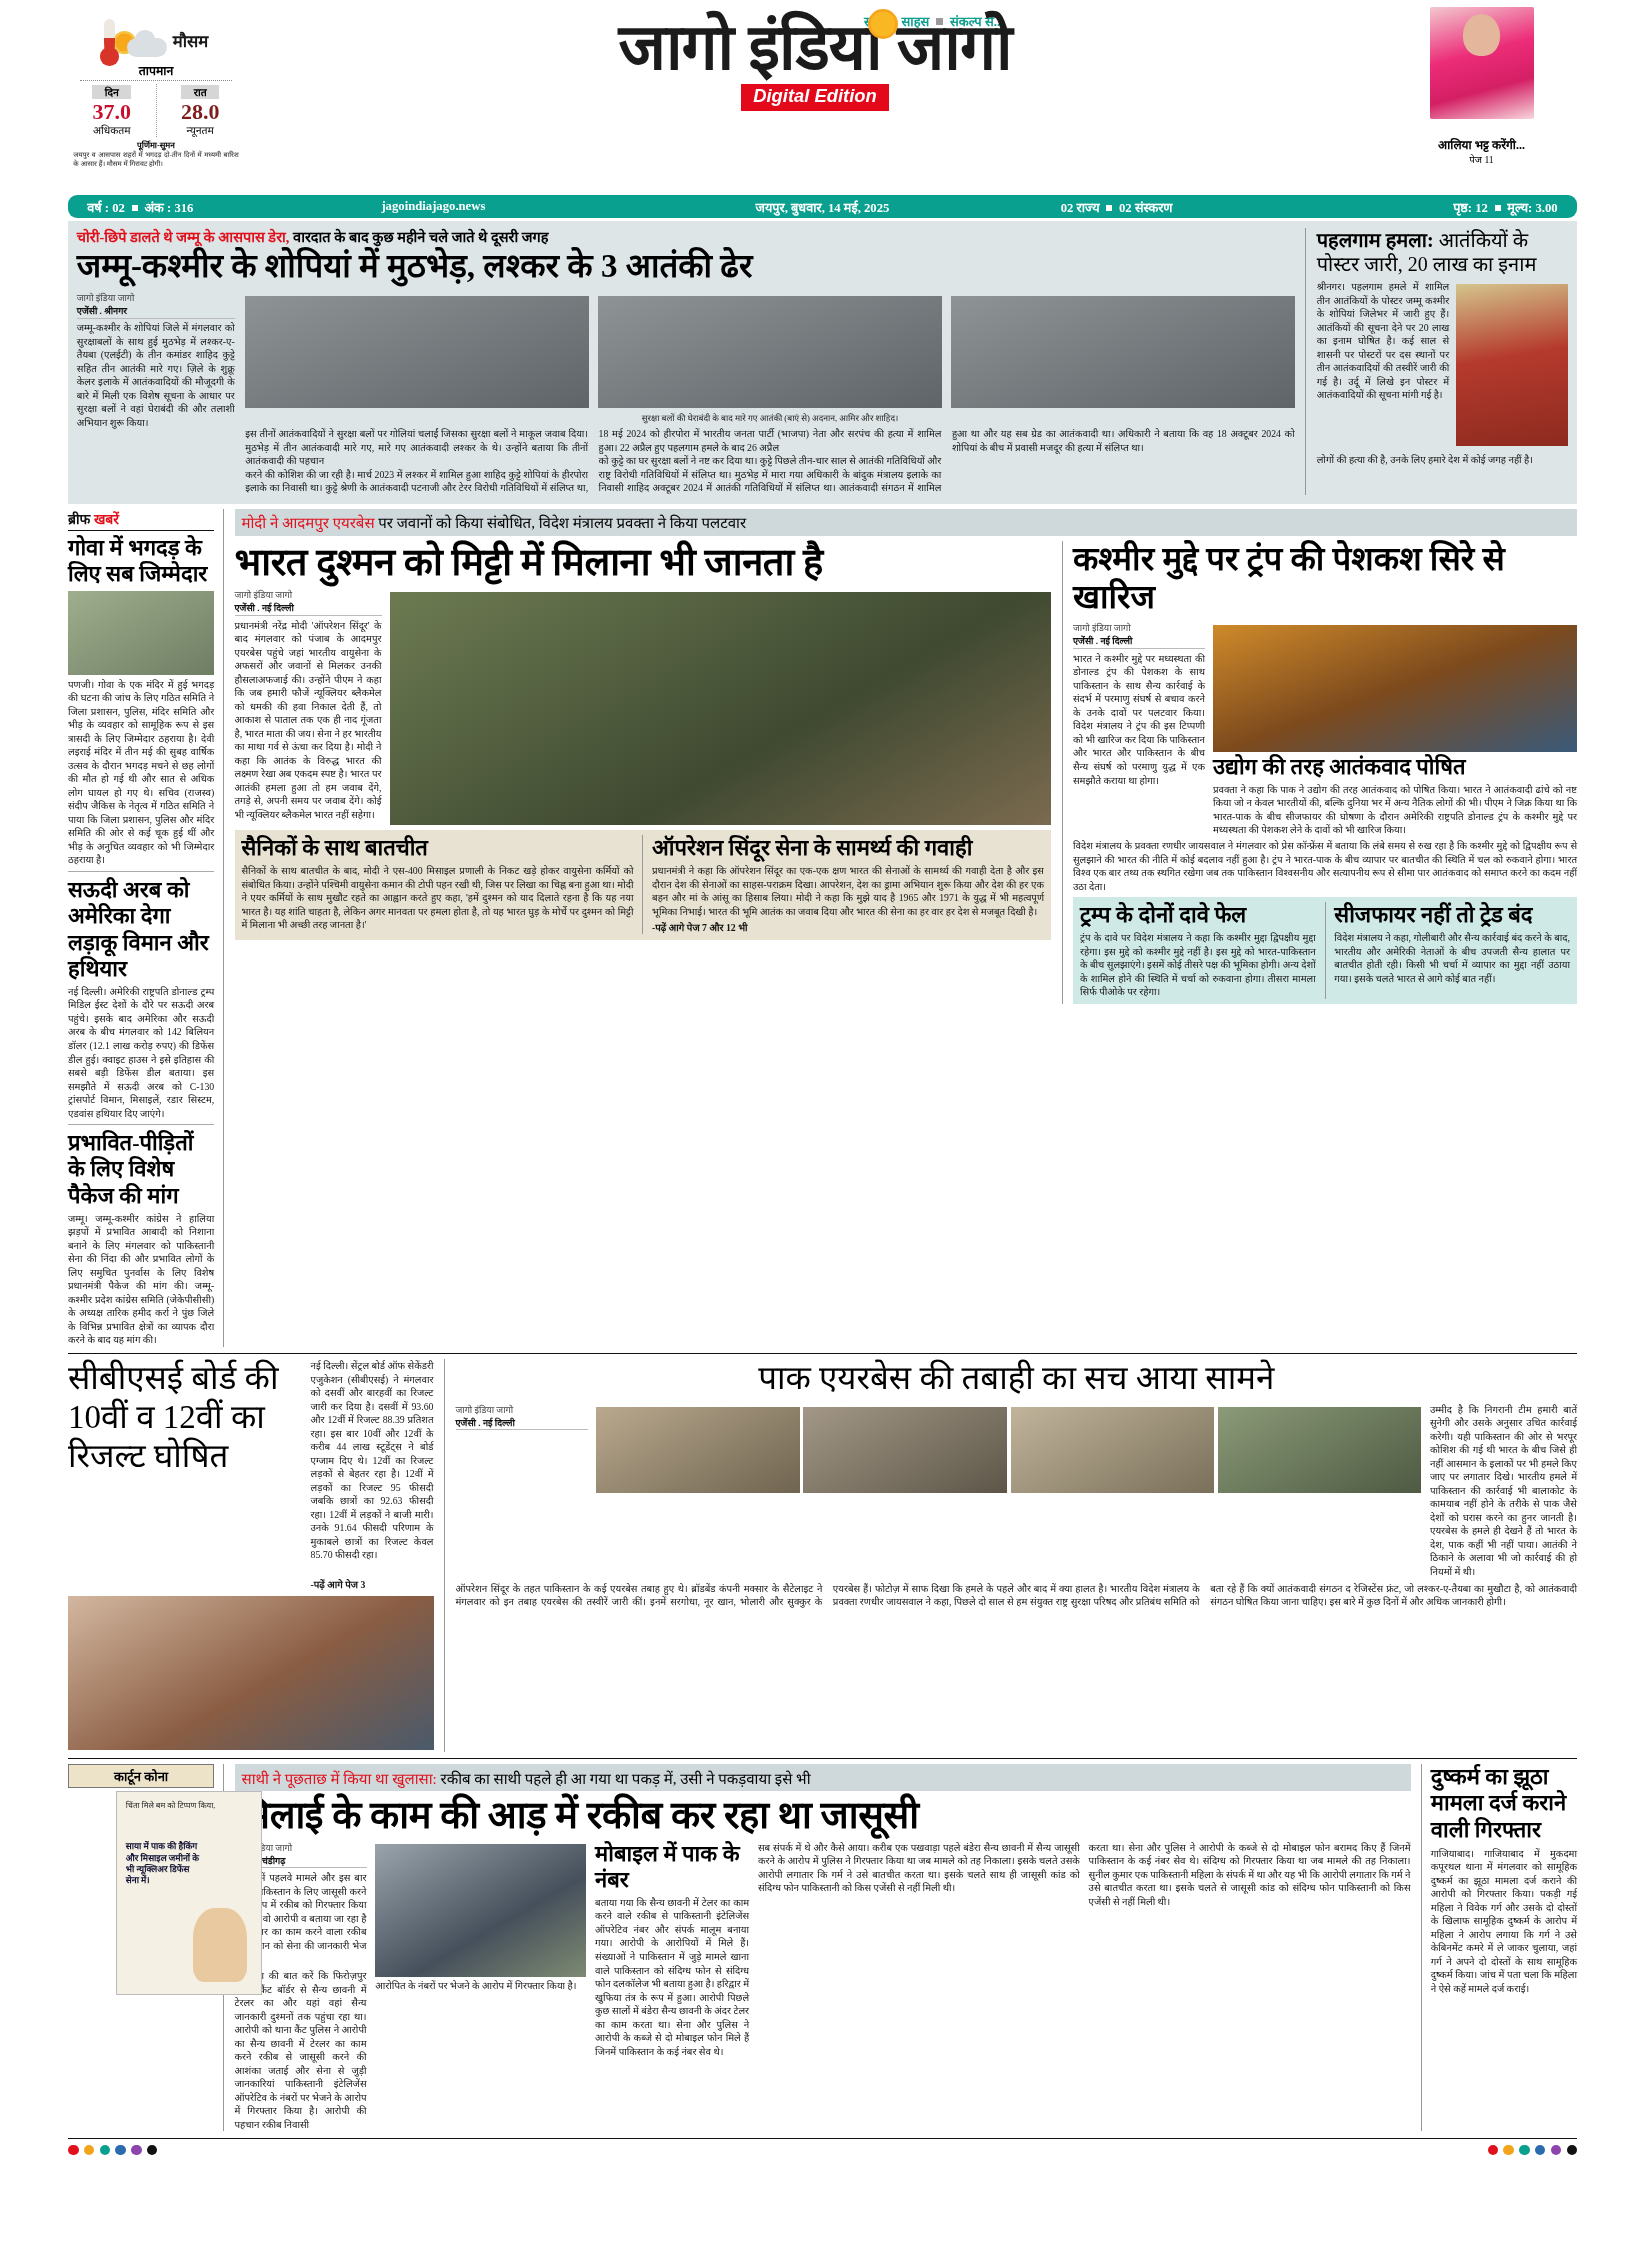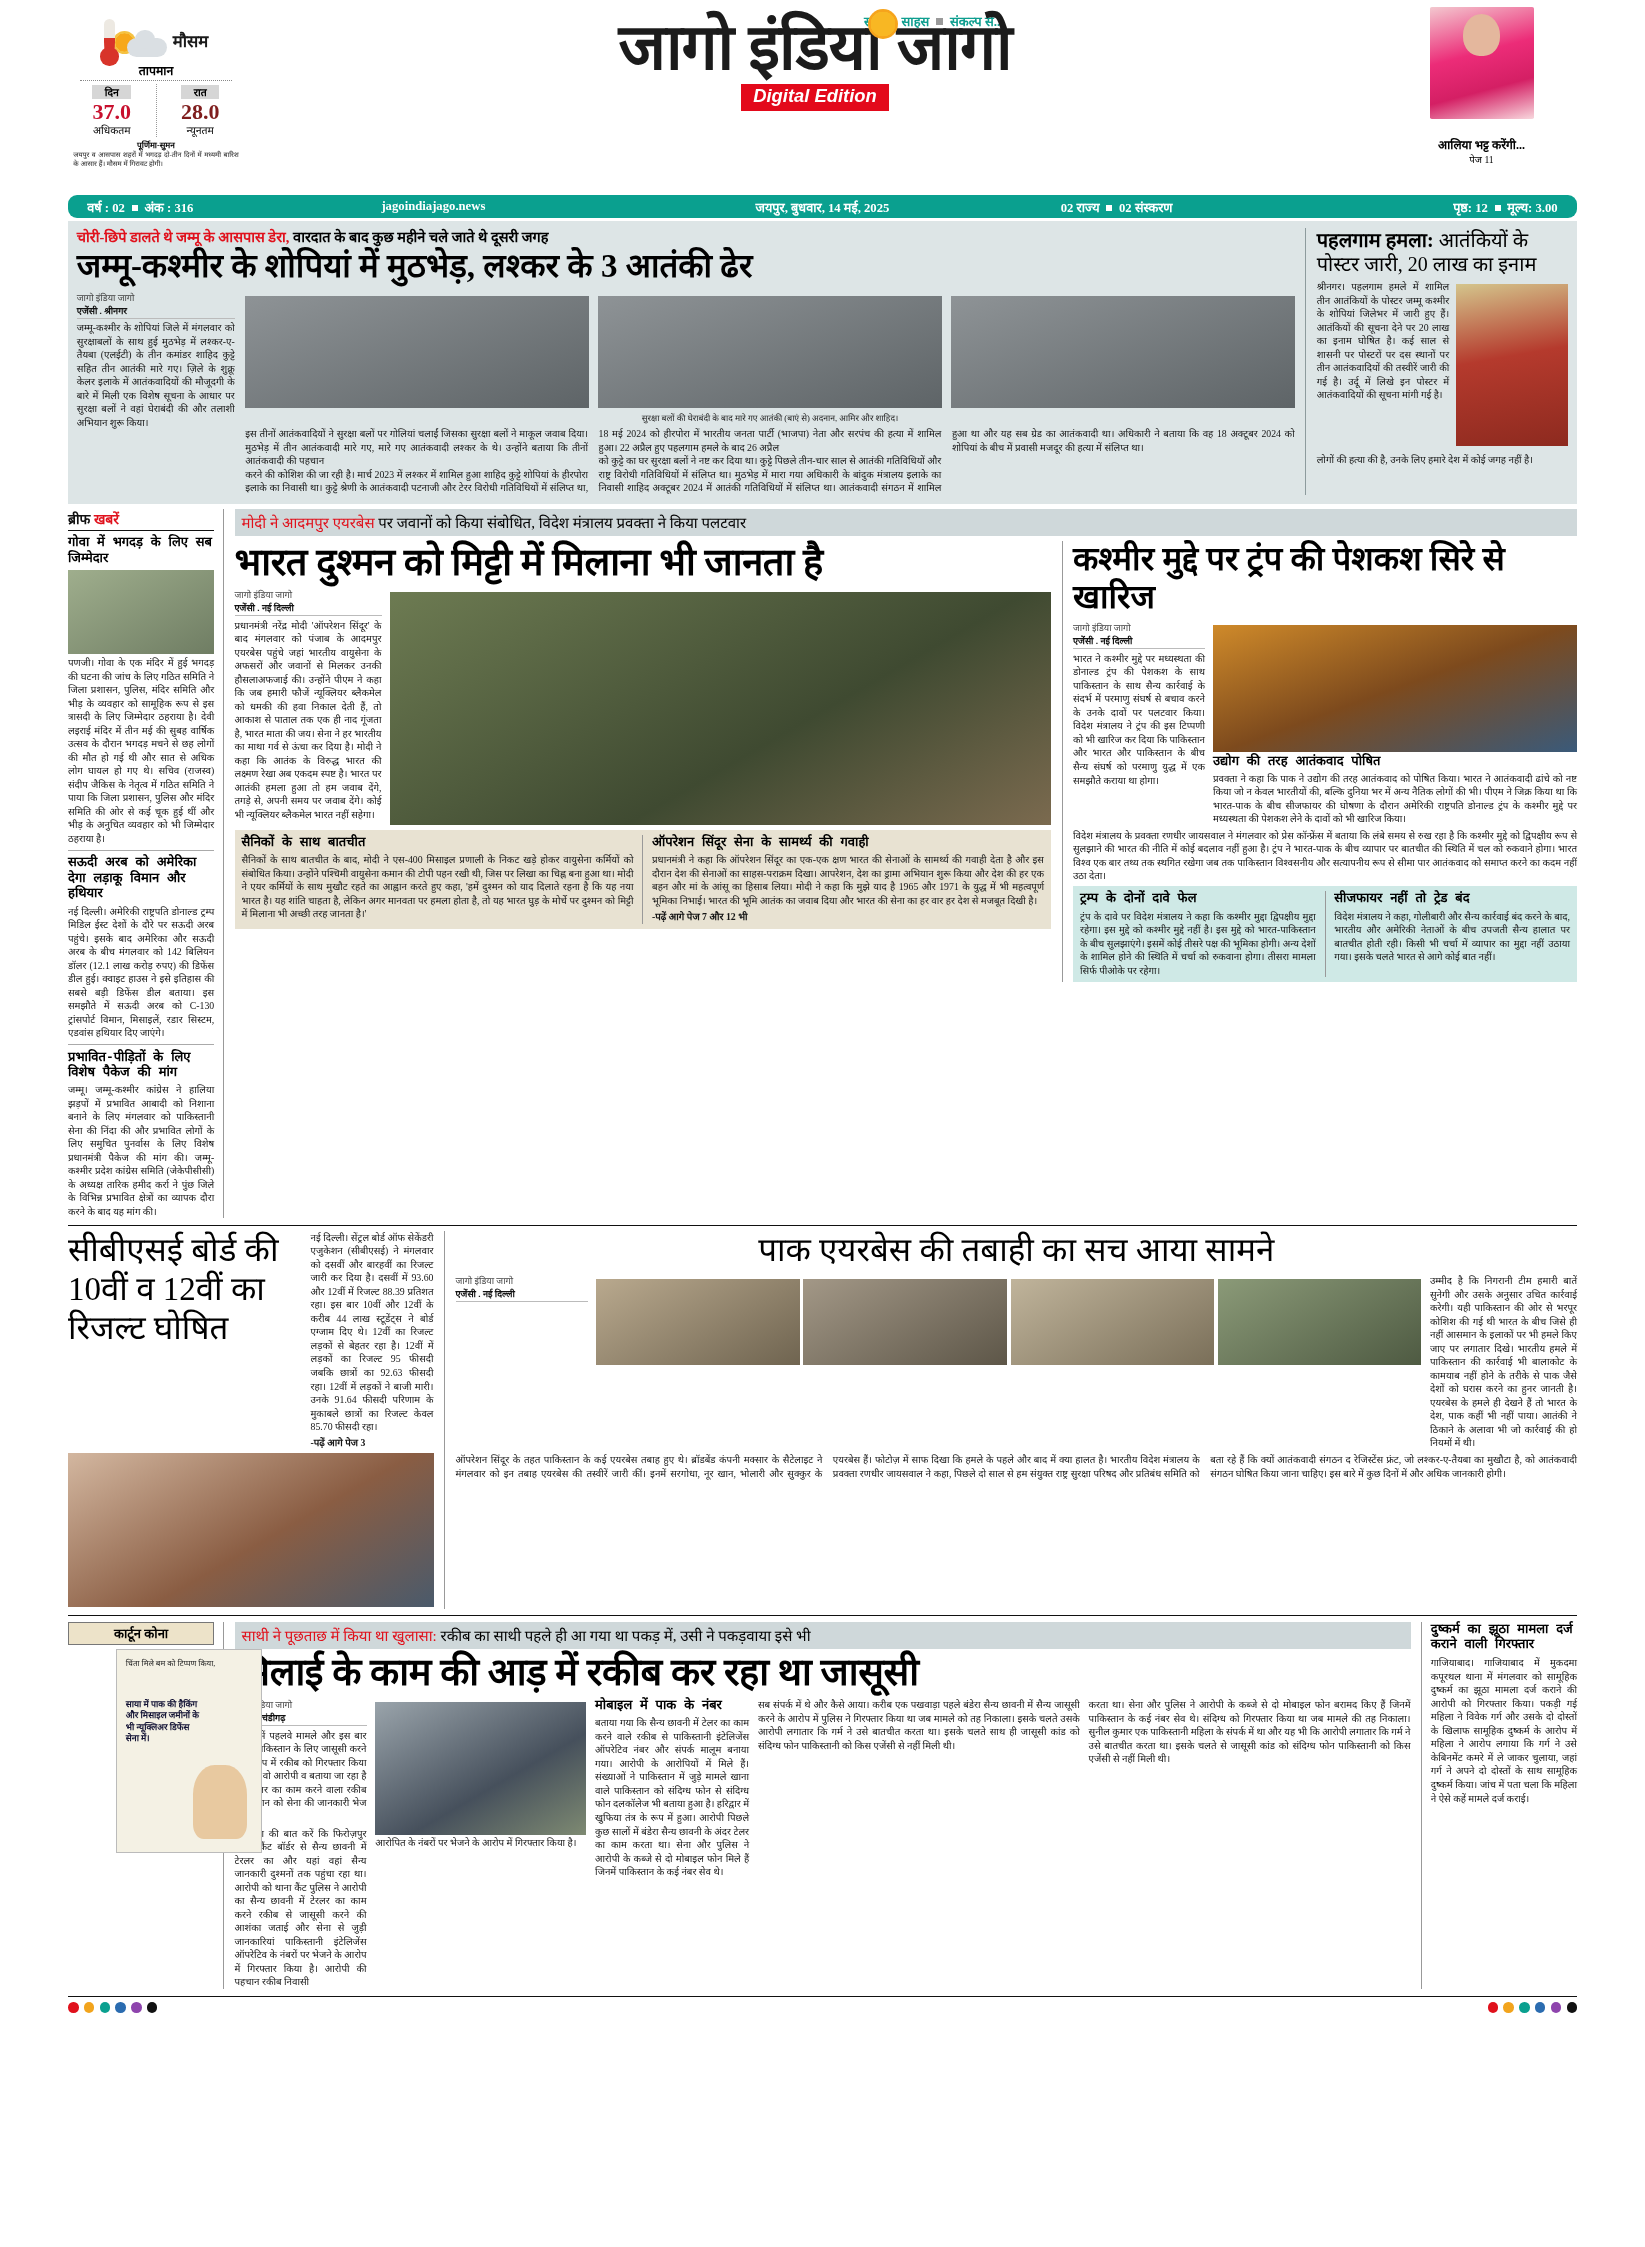--- a/index.html
+++ b/index.html
@@ -62,21 +62,21 @@
   .infobar .r { text-align: right; }
   .infobar .sq { display:inline-block;width:6.1px;height:6.1px;background:#fff;margin:0 3.5px 0.9px;}
 
   
   .kicker { font-size: 14.5px; font-weight: bold; line-height:1.25;}
   .kicker .red { color: #e0111c; }
   .hl-xxl { font-size: 38px; font-weight: bold; line-height: 1.12; letter-spacing: -0.4px;}
   .hl-xl  { font-size: 33px; font-weight: bold; line-height: 1.15; }
   .hl-lg  { font-size: 33px; font-weight: normal; line-height: 1.18; }
   .hl-md  { font-size: 20px; font-weight: bold; line-height: 1.2; }
-  .hl-sm  { font-size: 13px; font-weight: bold; line-height: 1.2; font-family: Liberation Mono, monospace; }
+  .hl-sm  { font-size: 22px; font-weight: bold; line-height: 1.2; }
   .body-t { font-size: 9.8px; line-height: 1.38; text-align: justify; color:#151515; }
   .byline { font-size: 9.2px; color:#444; border-bottom:0.9px solid #bbb; margin-bottom:2.6px; padding-bottom:0.9px;}
   .byline .b2 { font-weight: bold; color:#111; display:block; }
   .cols3 { column-count: 3; column-gap: 10.5px; }
   .rule-t { border-top: 1.8px solid #111; }
   .thin-b { border-bottom: 0.9px solid #aaa; }
   .cap { font-size: 8.6px; text-align:center; padding-top:1.8px; color:#222; }
 
   
   .sec1 { display: flex; background: #dde5e6; margin-top: 2.6px; padding: 7px 8.8px 8.8px; gap: 10.5px; }
@@ -343,21 +343,21 @@
   </div>
 
   <div class="sec3">
     <div class="s3-left">
       <div style="display:flex;gap:8.8px">
         <div style="flex:1">
           <div class="hl-lg">सीबीएसई बोर्ड की 10वीं व 12वीं का रिजल्ट घोषित</div>
         </div>
         <div style="width:123px">
           <div class="body-t">नई दिल्ली। सेंट्रल बोर्ड ऑफ सेकेंडरी एजुकेशन (सीबीएसई) ने मंगलवार को दसवीं और बारहवीं का रिजल्ट जारी कर दिया है। दसवीं में 93.60 और 12वीं में रिजल्ट 88.39 प्रतिशत रहा। इस बार 10वीं और 12वीं के करीब 44 लाख स्टूडेंट्स ने बोर्ड एग्जाम दिए थे। 12वीं का रिजल्ट लड़कों से बेहतर रहा है। 12वीं में लड़कों का रिजल्ट 95 फीसदी जबकि छात्रों का 92.63 फीसदी रहा। 12वीं में लड़कों ने बाजी मारी। उनके 91.64 फीसदी परिणाम के मुकाबले छात्रों का रिजल्ट केवल 85.70 फीसदी रहा।</div>
-          <div class="body-t" style="font-weight:bold;margin-top:2px">-पढ़ें आगे पेज 3</div>
+          <div class="body-t" style="font-weight:bold;margin-top:16px">-पढ़ें आगे पेज 3</div>
         </div>
       </div>
       <div class="cbsephoto"></div>
     </div>
 
     <div class="s3-right">
       <div class="hl-lg" style="text-align:center">पाक एयरबेस की तबाही का सच आया सामने</div>
       <div style="display:flex;gap:8.8px;margin-top:4.4px">
         <div style="width:132px">
           <div class="byline">

